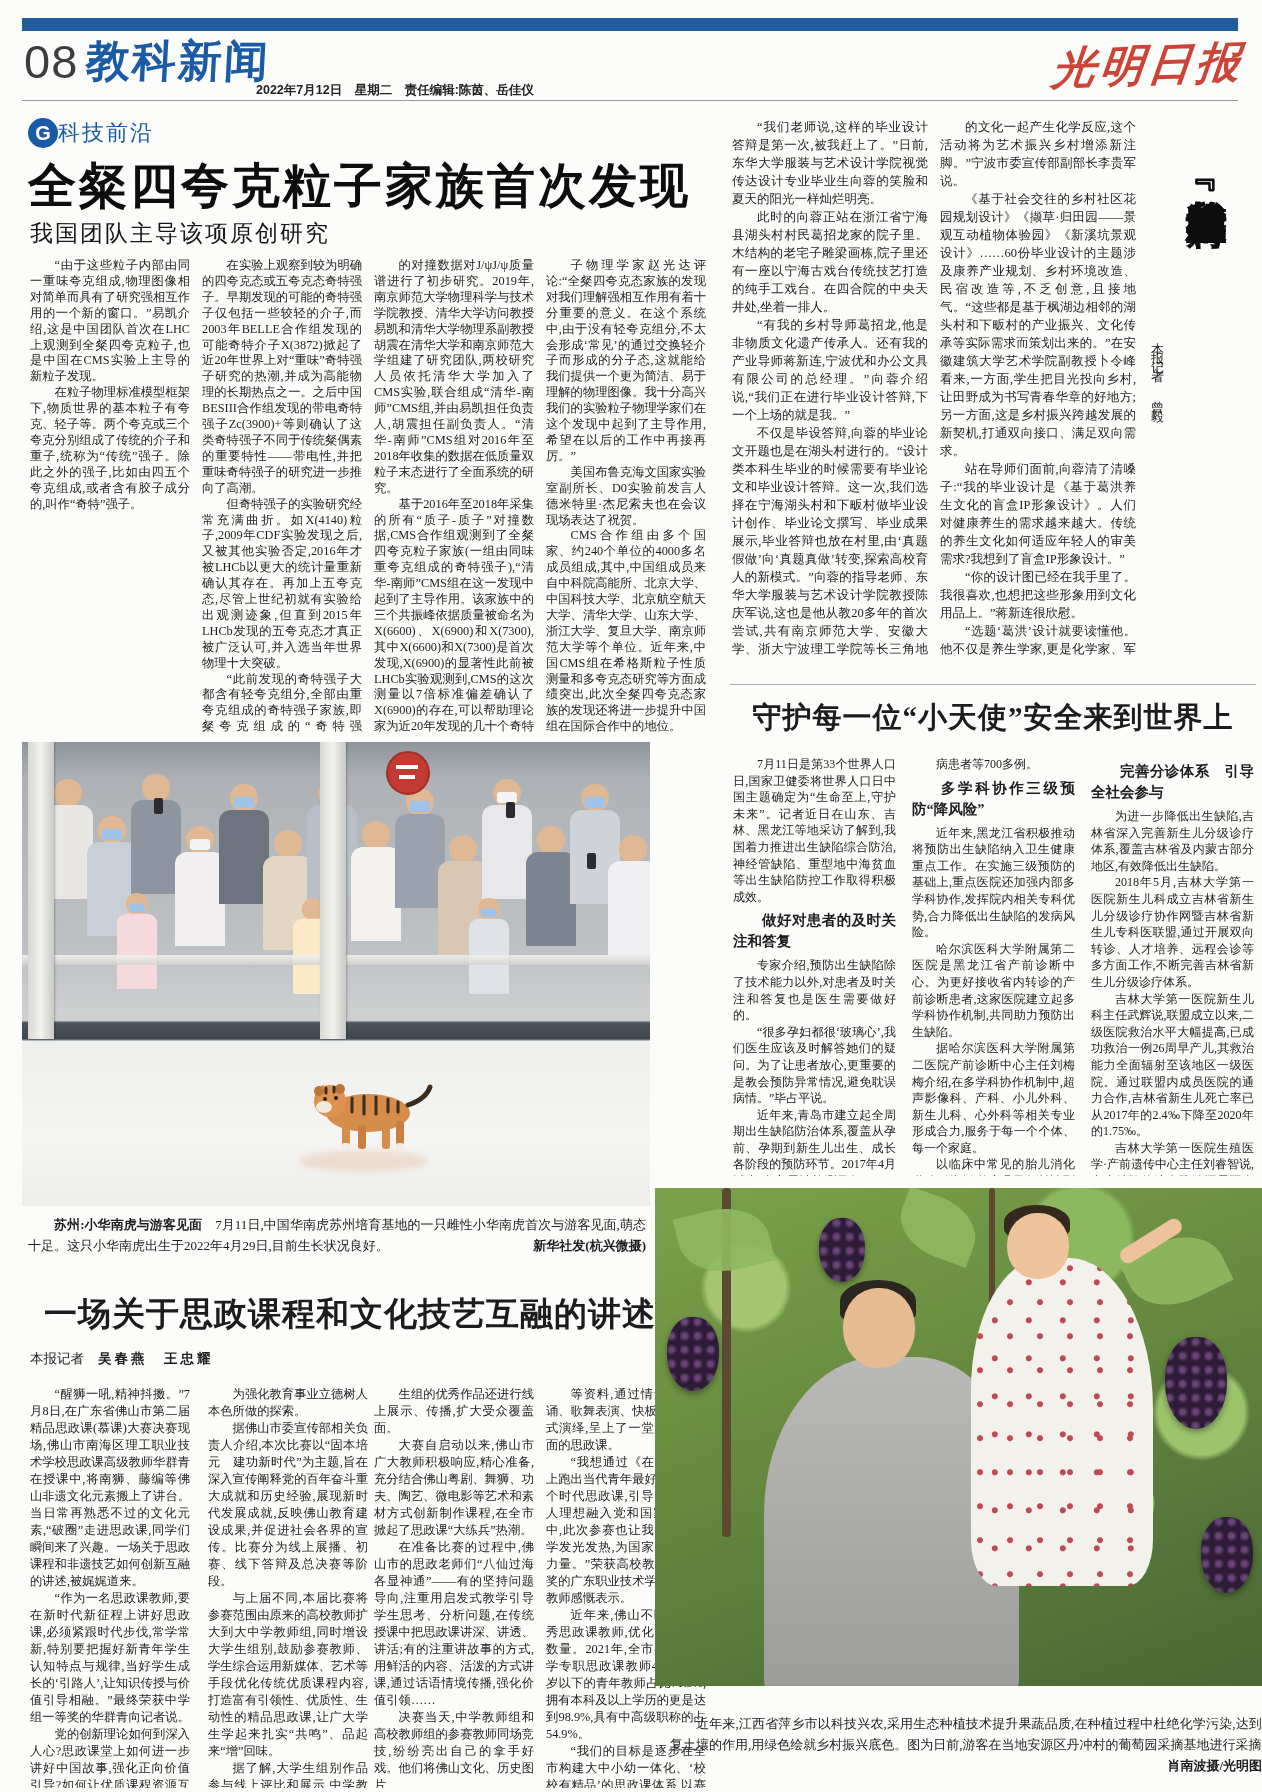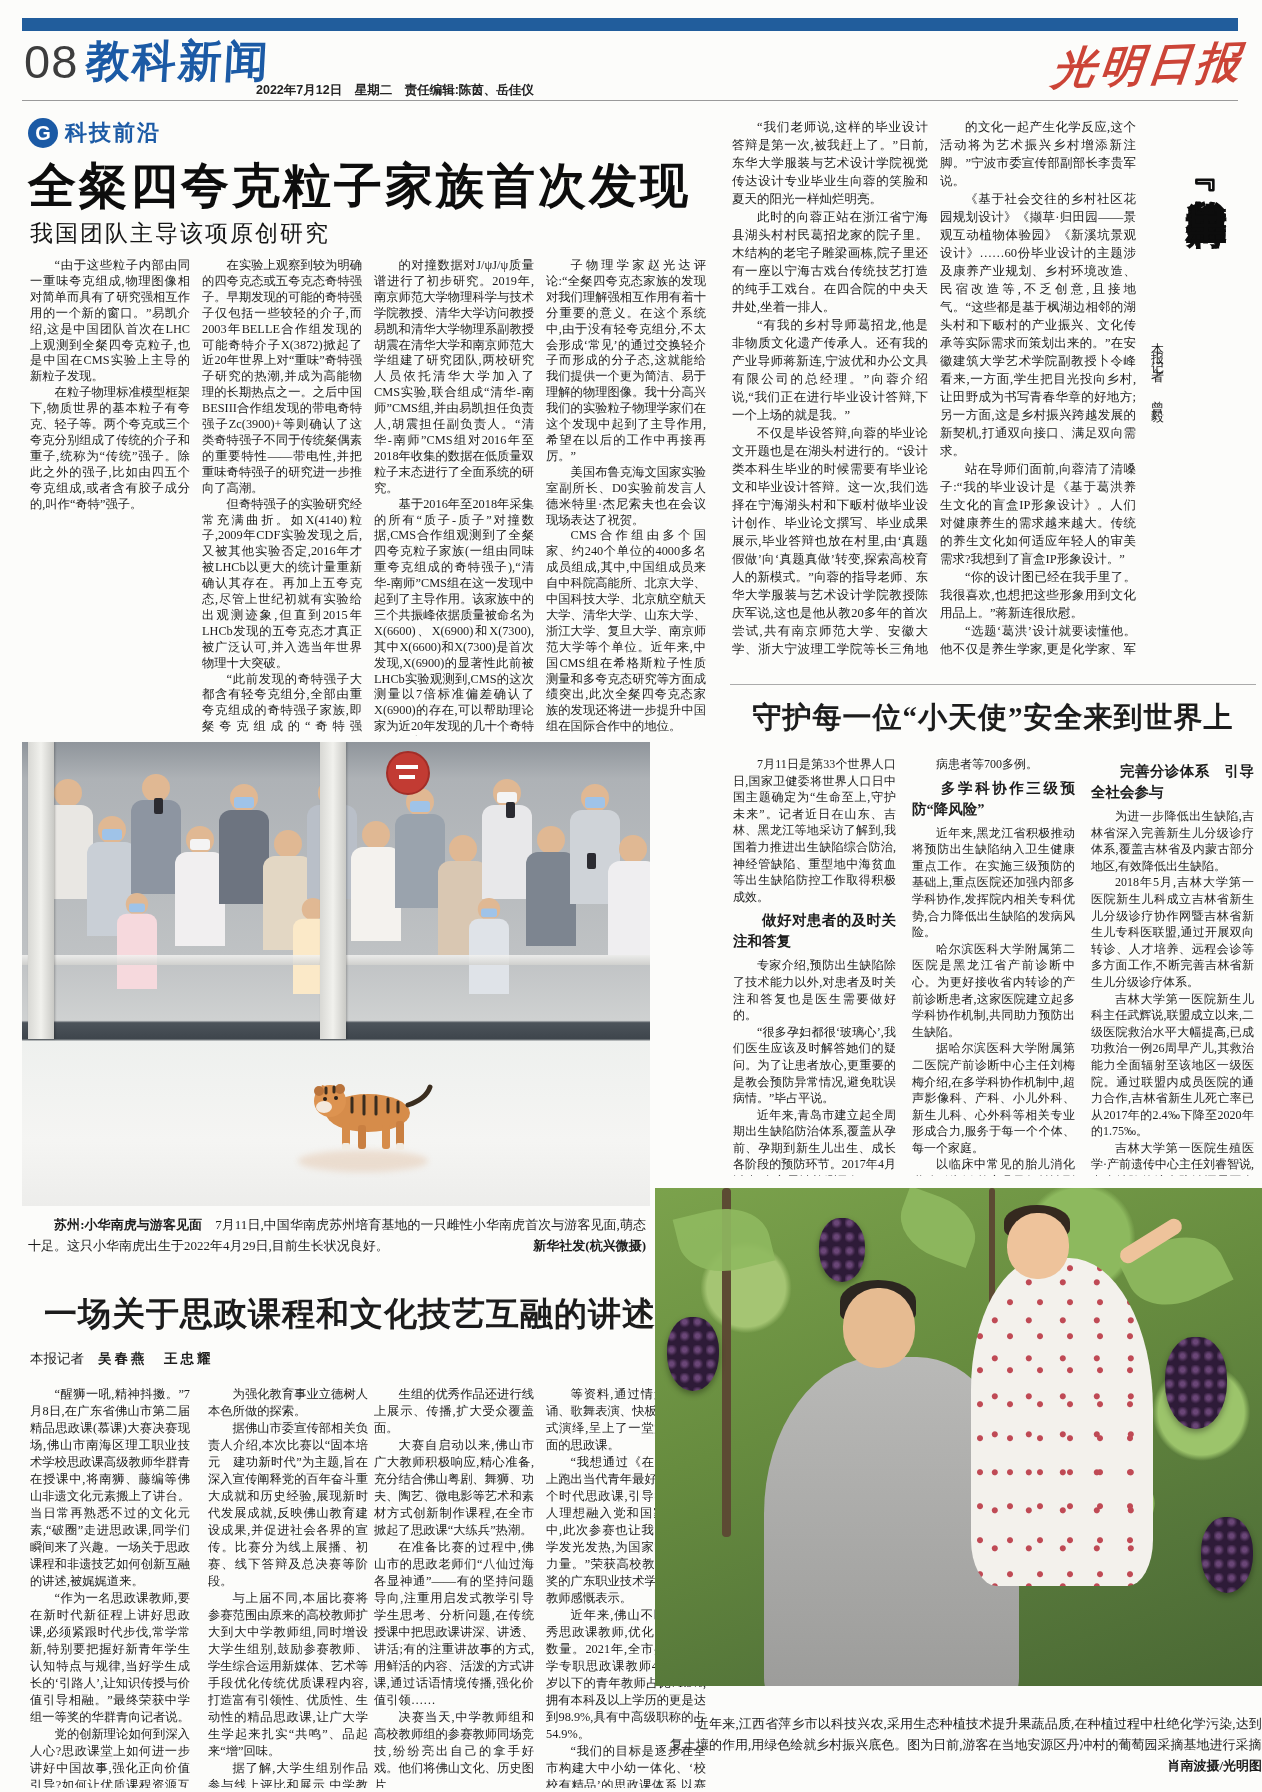--- a/index.html
+++ b/index.html
@@ -13,21 +13,21 @@
            font-size:44px;font-weight:bold;color:#1b5aa5;letter-spacing:2px;transform:skewX(-3deg);}
   .dateline{position:absolute;left:256px;top:82px;font-family:"Liberation Sans",sans-serif;
             font-size:12.5px;font-weight:bold;color:#222;}
   .masthead{position:absolute;left:1052px;top:36px;font-size:44px;font-weight:bold;font-style:italic;
             color:#cc4437;letter-spacing:4px;transform:rotate(-2deg) skewX(-8deg);}
   .hrule{position:absolute;left:22px;top:100px;width:1216px;border-top:1px solid #9a9a9a;}
   
   .kicker{position:absolute;left:28px;top:118px;display:flex;align-items:center;}
   .gbadge{display:inline-block;width:30px;height:30px;border-radius:50%;background:#1b5aa5;color:#fff;
           font-family:"Liberation Sans",sans-serif;font-weight:bold;font-size:20px;line-height:30px;text-align:center;}
-  .ktext{font-family:"Liberation Sans",sans-serif;font-size:22px;font-weight:bold;color:#1b5aa5;margin-left:7px;letter-spacing:2px;}
+  .ktext{font-family:"Liberation Sans",sans-serif;font-size:22px;font-weight:normal;color:#1b5aa5;letter-spacing:2px;}
   .h1{position:absolute;left:28px;top:154px;width:700px;font-size:48px;font-weight:bold;
       letter-spacing:3px;color:#0d0d0d;white-space:nowrap;}
   .dek{position:absolute;left:30px;top:218px;font-size:23px;color:#161616;letter-spacing:2px;}
   
   .col{position:absolute;text-align:justify;overflow:hidden;}
   .col p{margin:0;text-indent:2em;}
   .qcol{top:258px;width:160px;height:478px;font-size:12.3px;line-height:15.9px;}
   .q4{height:504px;}
   .szcol{top:1386px;width:160px;height:402px;font-size:12.3px;line-height:17px;}
   .bcol{top:118px;width:196px;height:540px;font-size:12.5px;line-height:18px;}

